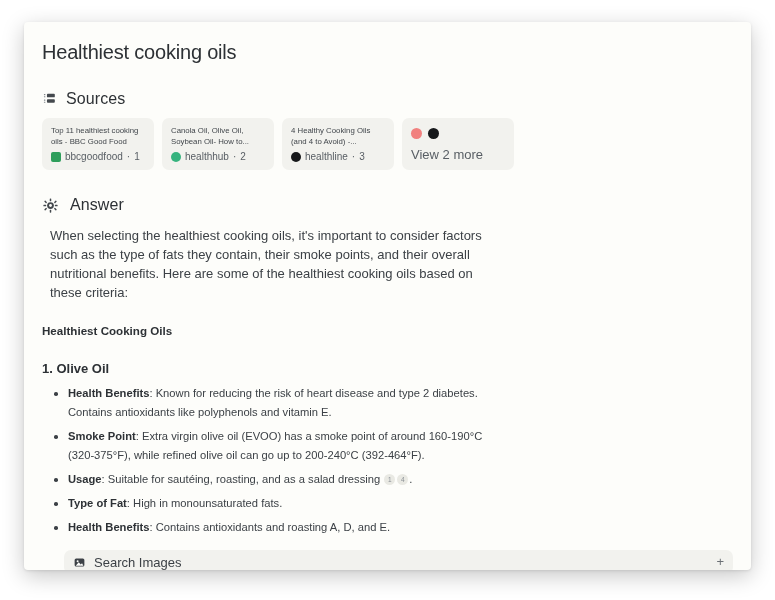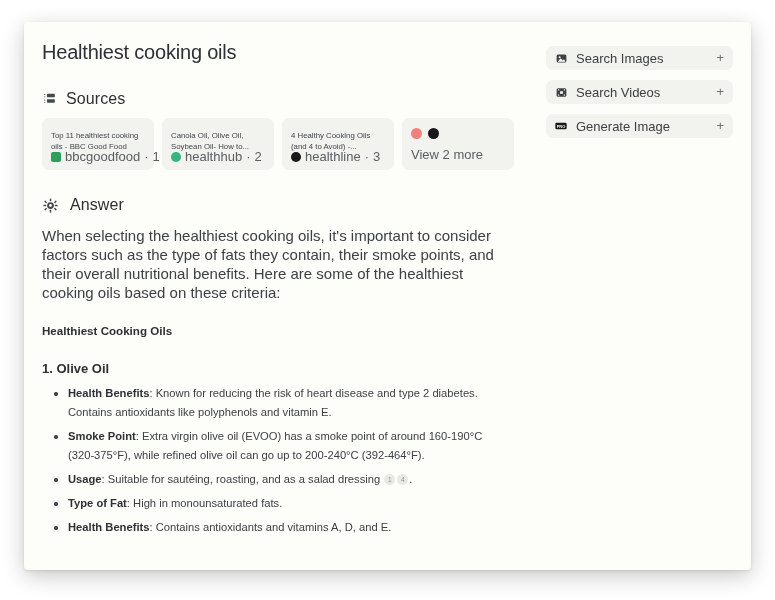--- a/index.html
+++ b/index.html
@@ -28,20 +28,21 @@
     overflow: hidden;
     box-sizing: border-box;
   }
 
   .card-inner {
     position: absolute;
     left: 0; top: 0; right: 0; bottom: 0;
     display: flex;
     padding: 16px 18px 0 16px;
     box-sizing: border-box;
+    flex-direction: column;
   }
 
   .left-col {
     width: 480px;
     flex: 0 0 480px;
     padding-left: 2px;
   }
 
   .right-col {
     flex: 1 1 auto;
@@ -83,37 +84,37 @@
   }
   .source-card {
     background: #f2f2ee;
     border-radius: 7px;
     padding: 8px 9px 8px 9px;
     box-sizing: border-box;
     width: 112px;
     height: 52px;
     display: flex;
     flex-direction: column;
-    justify-content: flex-end;
+    justify-content: space-between;
     cursor: pointer;
   }
   .source-title {
     font-size: 7.8px;
     line-height: 10.5px;
     color: #41464b;
     overflow: hidden;
     display: -webkit-box;
     -webkit-line-clamp: 2;
     -webkit-box-orient: vertical;
   }
   .source-meta {
     display: flex;
     align-items: center;
     gap: 4px;
-    font-size: 13px;
+    font-size: 10px;
     color: #585e64;
     line-height: 10px;
   }
   .favicon {
     width: 10px;
     height: 10px;
     border-radius: 2px;
     flex: 0 0 10px;
     display: inline-block;
   }
@@ -129,24 +130,24 @@
     display: flex;
     flex-direction: column;
     justify-content: space-between;
     cursor: pointer;
   }
   .more-avatars { display:flex; align-items:center; gap: 6px; padding-top:2px;}
   .more-label { font-size: 13px; color: #585e64; }
 
   
   .answer-intro {
-    font-size: 15px;
+    font-size: 13px;
     line-height: 19px;
     color: #3c4146;
-    margin: 0;
+    margin: 8px;
     max-width: 458px;
   }
 
   .answer-h3 {
     font-size: 11.6px;
     font-weight: 700;
     color: #2d3135;
     margin: 20px 0 0 0;
     line-height: 18px;
   }
@@ -322,21 +323,21 @@
 
       <h4 class="answer-h4">1. Olive Oil</h4>
       <ul class="bullets">
         <li><span class="b">Health Benefits</span><span>: Known for reducing the risk of heart disease and type 2 diabetes. Contains antioxidants like polyphenols and vitamin E.</span></li>
         <li><span class="b">Smoke Point</span><span>: Extra virgin olive oil (EVOO) has a smoke point of around 160-190°C (320-375°F), while refined olive oil can go up to 200-240°C (392-464°F).</span></li>
         <li><span class="b">Usage</span><span>: Suitable for sautéing, roasting, and as a salad dressing</span>&nbsp;<span class="cite">1</span><span class="cite">4</span><span>.</span></li>
       </ul>
 
       <ul class="bullets">
         <li><span class="b">Type of Fat</span><span>: High in monounsaturated fats.</span></li>
-        <li><span class="b">Health Benefits</span><span>: Contains antioxidants and vitamins A, D, and E.</span></li>
+        <li><span class="b">Health Benefits</span><span>: Contains antioxidants and roasting A, D, and E.</span></li>
 
       </ul>
 
     </div>
 
     <div class="right-col">
 
       <div class="action-row">
         <span class="action-icon">
           <svg width="11" height="11" viewBox="0 0 14 14">

